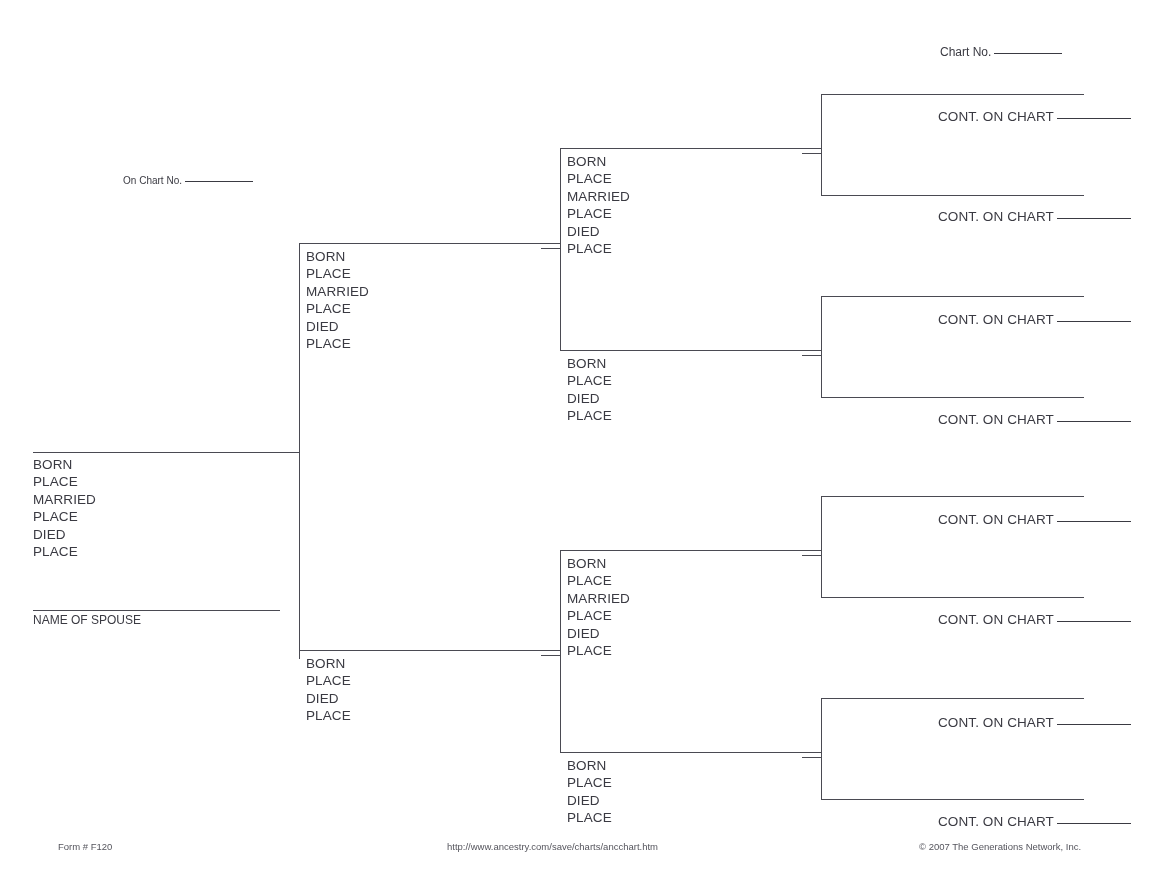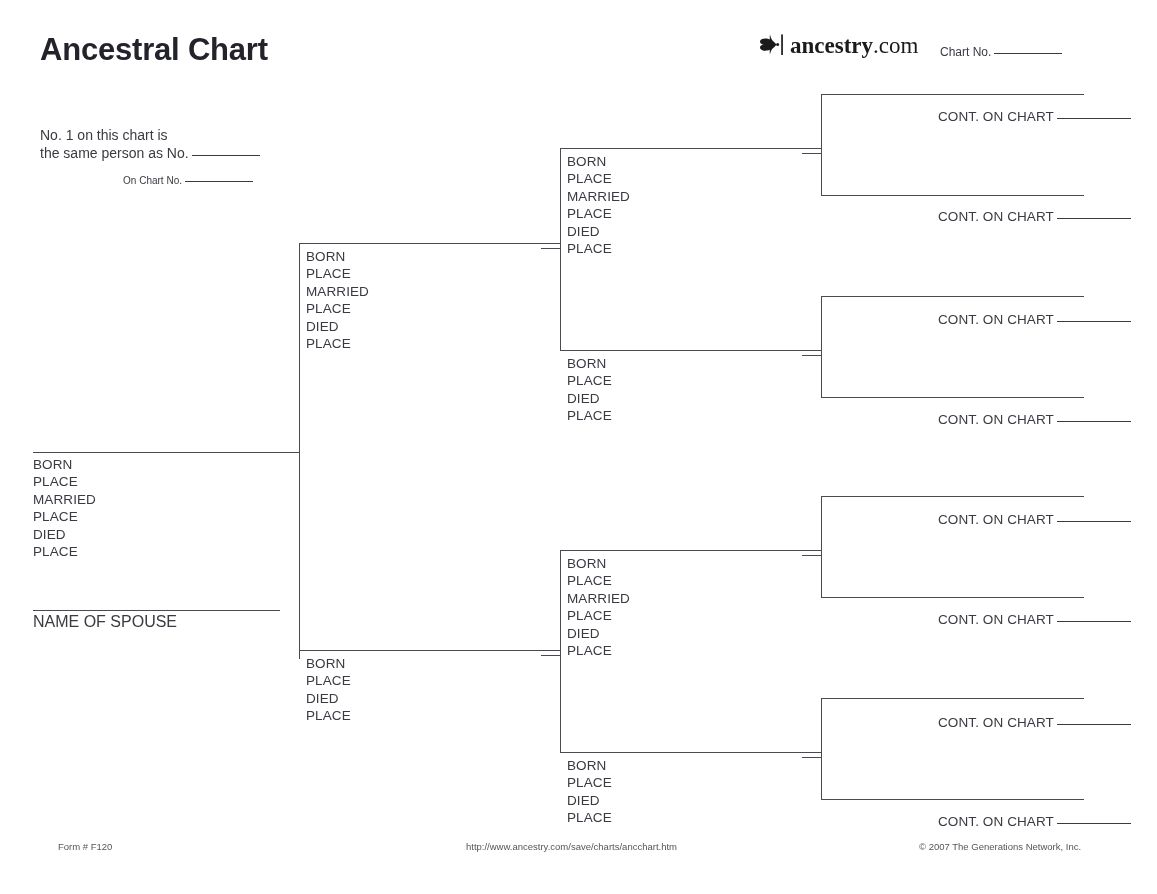--- a/index.html
+++ b/index.html
@@ -108,21 +108,21 @@
   }
   .vline {
     position: absolute;
     width: 0;
     border-left: 1px solid #4a4a52;
   }
   #spouse-label {
     position: absolute;
     left: 33px;
     top: 613px;
-    font-size: 16px;
+    font-size: 12px;
     white-space: nowrap;
   }
 
   
   .cont-chart {
     position: absolute;
     font-size: 13.5px;
     white-space: nowrap;
     letter-spacing: 0.1px;
     text-align: center;
@@ -131,58 +131,34 @@
 
   
   .footer-text {
     position: absolute;
     top: 841px;
     font-size: 9.5px;
     color: #55555d;
     white-space: nowrap;
   }
   #footer-form  { left: 33px; padding-left: 25px; }
-  #footer-url   { left: 466px; }
+  #footer-url   { left: 447px; }
   #footer-copy  { left: 919px; }
 </style>
 </head>
 <body>
 
 <div id="page">
 
-  <div id="chart-title">Ancestral Chart</div>
-
-  <div id="brand-logo">
-    <span class="leaf-mark">
-      <svg viewBox="0 0 30 24" width="30" height="24" aria-hidden="true">
-        <g fill="#1b1b1b">
-          <path d="M18.5 11.6 C16.2 8.0 11.8 5.4 7.2 5.4 C4.3 5.4 2.0 6.8 2.0 8.7
-                   C2.0 10.3 3.6 11.4 6.0 11.6 C3.6 11.8 2.0 12.9 2.0 14.5
-                   C2.0 16.4 4.3 17.8 7.2 17.8 C11.8 17.8 16.2 15.2 18.5 11.6 Z"></path>
-          <path d="M18.0 11.6 C15.0 9.2 12.6 5.6 12.0 1.6 C11.7 3.0 11.6 4.6 11.8 6.2
-                   C12.2 8.8 13.4 10.8 15.0 11.6 C13.4 12.4 12.2 14.4 11.8 17.0
-                   C11.6 18.6 11.7 20.2 12.0 21.6 C12.6 17.6 15.0 14.0 18.0 11.6 Z"></path>
-          <circle cx="19.6" cy="11.6" r="1.5"></circle>
-        </g>
-        <rect x="23.2" y="1.4" width="1.7" height="20.6" fill="#1b1b1b"></rect>
-      </svg>
-    </span>
-    <span class="brand-text">
-      <span class="brand-name">ancestry</span><span class="brand-tld">.com</span>
-    </span>
-  </div>
+
 
   <div id="chart-no">
     <span>Chart No.</span><span class="blank-rule"></span>
   </div>
 
-  <div id="same-person-note">
-    <div>No. 1 on this chart is</div>
-    <div><span>the same person as No.</span><span class="blank-rule"></span></div>
-  </div>
   <div id="on-chart-no">
     <span>On Chart No.</span><span class="blank-rule"></span>
   </div>
 
   <div class="hline" style="left:33px; top:452px; width:266px;"></div>
   <div class="field-stack" style="left:33px; top:456px;">
     <div>BORN</div>
     <div>PLACE</div>
     <div>MARRIED</div>
     <div>PLACE</div>

